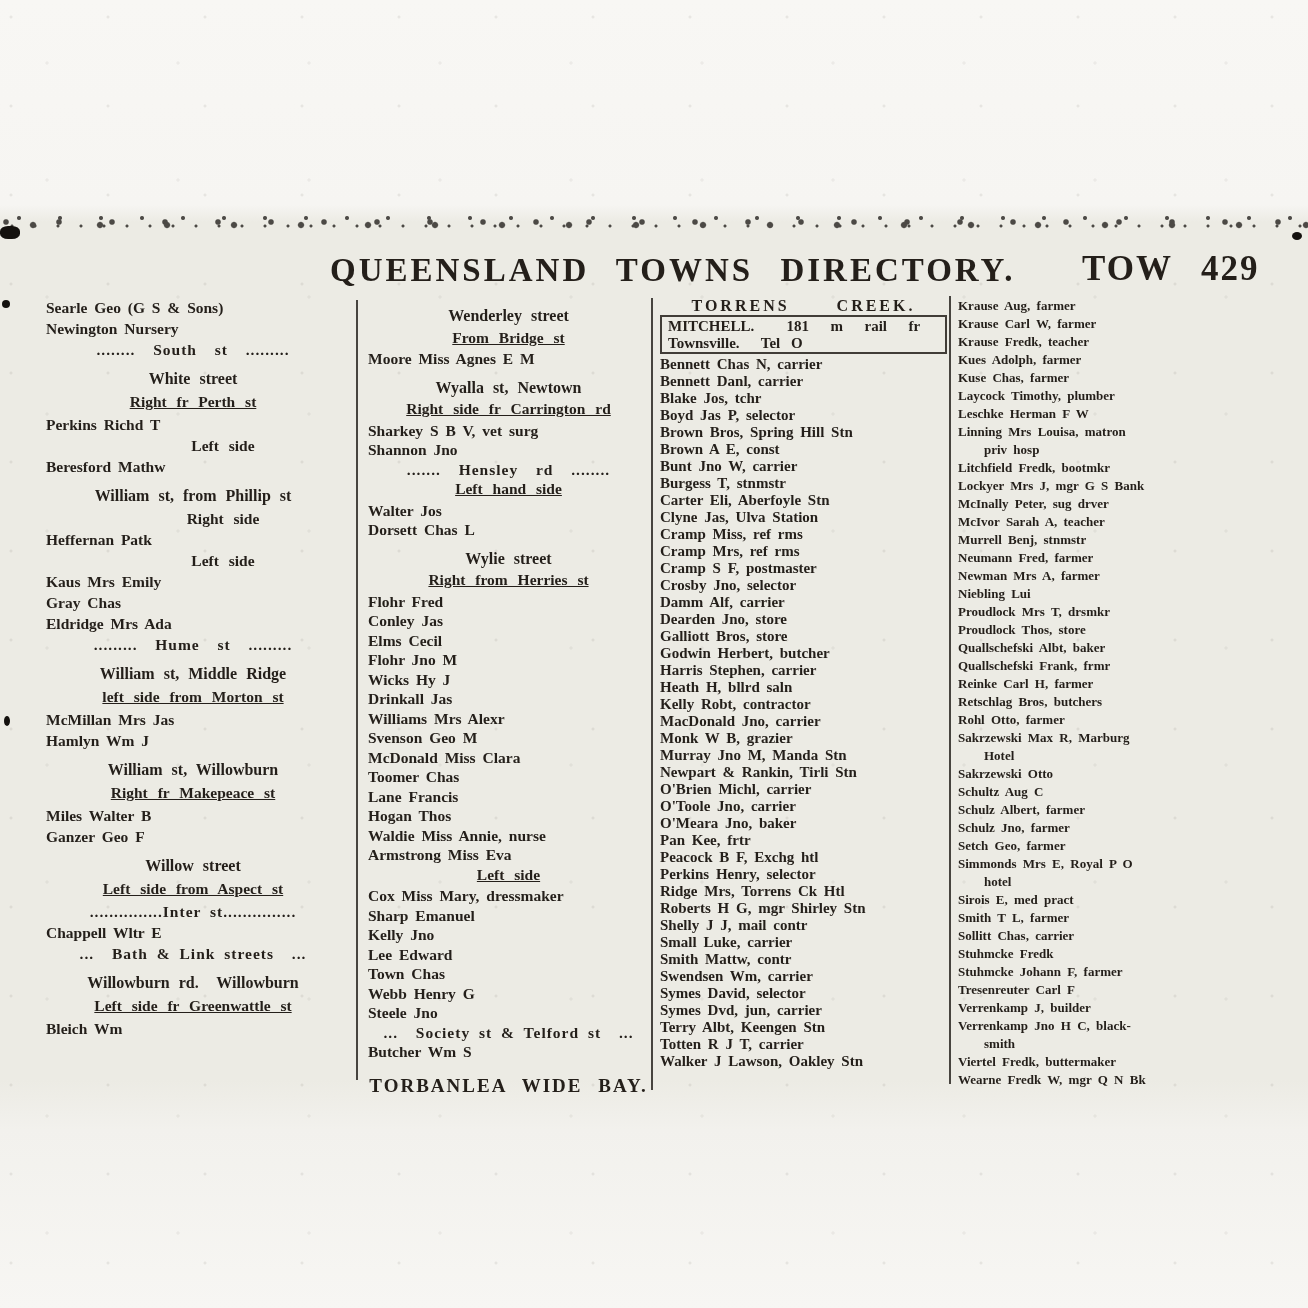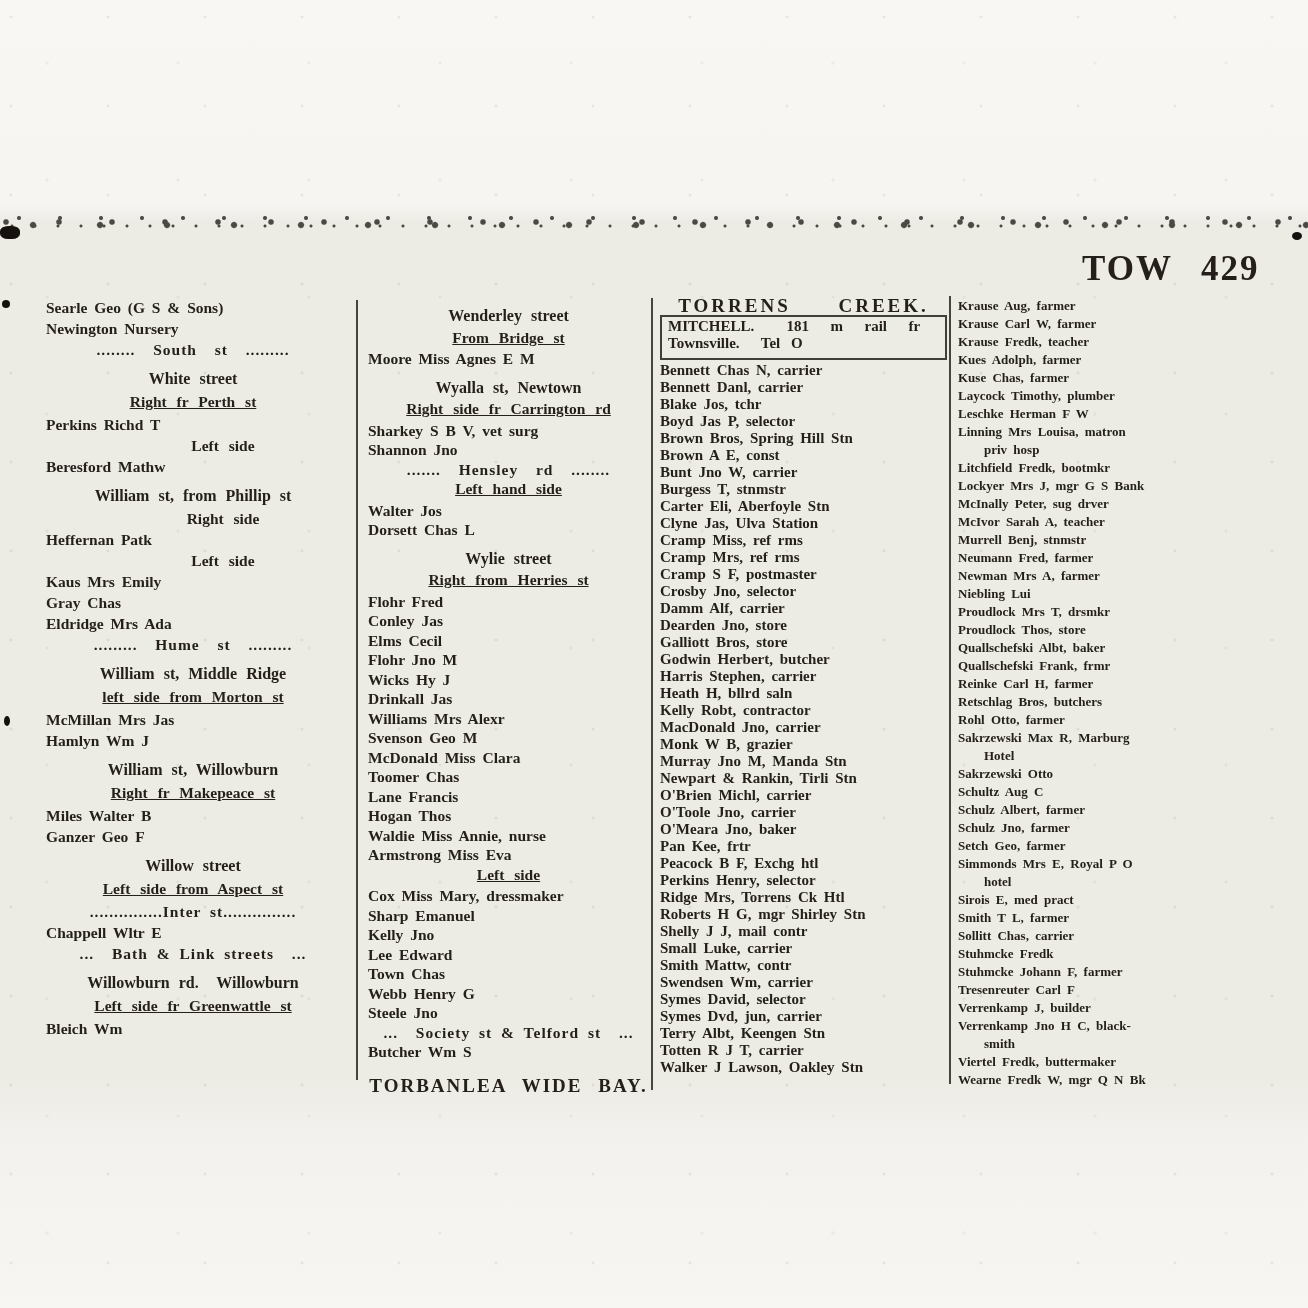--- a/index.html
+++ b/index.html
@@ -47,37 +47,38 @@
   .c4{left:958px;width:292px;font-size:13px;line-height:18px;}
   .ln{word-spacing:3px;}
   .ln.entry{padding-left:20px;text-indent:-20px;}
   .ln.entry2{padding-left:26px;}
   .ln.heading{text-align:center;font-size:16px;word-spacing:5px;}
   .c1 .ln.heading{margin-top:8px;margin-bottom:2px;}
   .c2 .ln.heading{margin-top:9px;margin-bottom:2px;}
   .ln.sub{text-align:center;word-spacing:6px;margin-bottom:2px;text-decoration:underline;}
   .ln.sub2{text-align:center;padding-left:60px;word-spacing:6px;}
   .ln.dots{text-align:center;word-spacing:4px;letter-spacing:1px;}
-  .ln.locality{text-align:center;font-size:19px;letter-spacing:3px;word-spacing:40px;white-space:nowrap;}
+  .ln.locality{text-align:center;font-size:16px;letter-spacing:3px;word-spacing:40px;white-space:nowrap;}
   .c2 .ln.locality{margin-top:14px;word-spacing:9px;letter-spacing:2px;font-size:19px;}
-  .infobox{border:2px solid rgba(35,30,25,.85);padding:1px 3px 6px 6px;margin:1px 0 2px 0;}
+  .infobox{border:2px solid rgba(35,30,25,.85);padding:1px 3px 0 6px;margin:1px 0 2px 0;}
   .info{word-spacing:7px;}
 </style>
 </head>
 <body>
 
 <div class="page">
   <div class="noise"></div>
   <div class="tear-band"></div>
 
   <div class="speck" style="left:0;top:226px;width:20px;height:13px;border-radius:40%;"></div>
   <div class="speck" style="left:2px;top:300px;width:8px;height:8px;"></div>
   <div class="speck" style="left:4px;top:716px;width:6px;height:10px;"></div>
   <div class="speck" style="left:1292px;top:232px;width:10px;height:8px;"></div>
 
+  <div class="hdr-title">QUEENSLAND  TOWNS  DIRECTORY.</div>
   <div class="hdr-ref">TOW  429</div>
 
   <div class="vrule vr1"></div>
   <div class="vrule vr2"></div>
   <div class="vrule vr3"></div>
 
   <div class="col c1"><div class="ln entry">Searle Geo (G S &amp; Sons)</div><div class="ln entry">Newington Nursery</div><div class="ln dots">........  South  st  .........</div><div class="ln heading">White street</div><div class="ln sub">Right fr Perth st</div><div class="ln entry">Perkins Richd T</div><div class="ln sub2">Left side</div><div class="ln entry">Beresford Mathw</div><div class="ln heading">William st, from Phillip st</div><div class="ln sub2">Right side</div><div class="ln entry">Heffernan Patk</div><div class="ln sub2">Left side</div><div class="ln entry">Kaus Mrs Emily</div><div class="ln entry">Gray Chas</div><div class="ln entry">Eldridge Mrs Ada</div><div class="ln dots">.........  Hume  st  .........</div><div class="ln heading">William st, Middle Ridge</div><div class="ln sub">left side from Morton st</div><div class="ln entry">McMillan Mrs Jas</div><div class="ln entry">Hamlyn Wm J</div><div class="ln heading">William st, Willowburn</div><div class="ln sub">Right fr Makepeace st</div><div class="ln entry">Miles Walter B</div><div class="ln entry">Ganzer Geo F</div><div class="ln heading">Willow street</div><div class="ln sub">Left side from Aspect st</div><div class="ln dots">...............Inter st...............</div><div class="ln entry">Chappell Wltr E</div><div class="ln dots">...  Bath &amp; Link streets  ...</div><div class="ln heading">Willowburn rd.  Willowburn</div><div class="ln sub">Left side fr Greenwattle st</div><div class="ln entry">Bleich Wm</div></div>
   <div class="col c2"><div class="ln heading">Wenderley street</div><div class="ln sub">From Bridge st</div><div class="ln entry">Moore Miss Agnes E M</div><div class="ln heading">Wyalla st, Newtown</div><div class="ln sub">Right side fr Carrington rd</div><div class="ln entry">Sharkey S B V, vet surg</div><div class="ln entry">Shannon Jno</div><div class="ln dots">.......  Hensley  rd  ........</div><div class="ln sub">Left hand side</div><div class="ln entry">Walter Jos</div><div class="ln entry">Dorsett Chas L</div><div class="ln heading">Wylie street</div><div class="ln sub">Right from Herries st</div><div class="ln entry">Flohr Fred</div><div class="ln entry">Conley Jas</div><div class="ln entry">Elms Cecil</div><div class="ln entry">Flohr Jno M</div><div class="ln entry">Wicks Hy J</div><div class="ln entry">Drinkall Jas</div><div class="ln entry">Williams Mrs Alexr</div><div class="ln entry">Svenson Geo M</div><div class="ln entry">McDonald Miss Clara</div><div class="ln entry">Toomer Chas</div><div class="ln entry">Lane Francis</div><div class="ln entry">Hogan Thos</div><div class="ln entry">Waldie Miss Annie, nurse</div><div class="ln entry">Armstrong Miss Eva</div><div class="ln sub">Left side</div><div class="ln entry">Cox Miss Mary, dressmaker</div><div class="ln entry">Sharp Emanuel</div><div class="ln entry">Kelly Jno</div><div class="ln entry">Lee Edward</div><div class="ln entry">Town Chas</div><div class="ln entry">Webb Henry G</div><div class="ln entry">Steele Jno</div><div class="ln dots">...  Society st &amp; Telford st  ...</div><div class="ln entry">Butcher Wm S</div><div class="ln locality">TORBANLEA  WIDE BAY.</div></div>
   <div class="col c3"><div class="ln locality">TORRENS CREEK.</div><div class="infobox"><div class="info">MITCHELL.   181  m  rail  fr</div><div class="info">Townsville.  Tel O</div></div><div class="ln entry">Bennett Chas N, carrier</div><div class="ln entry">Bennett Danl, carrier</div><div class="ln entry">Blake Jos, tchr</div><div class="ln entry">Boyd Jas P, selector</div><div class="ln entry">Brown Bros, Spring Hill Stn</div><div class="ln entry">Brown A E, const</div><div class="ln entry">Bunt Jno W, carrier</div><div class="ln entry">Burgess T, stnmstr</div><div class="ln entry">Carter Eli, Aberfoyle Stn</div><div class="ln entry">Clyne Jas, Ulva Station</div><div class="ln entry">Cramp Miss, ref rms</div><div class="ln entry">Cramp Mrs, ref rms</div><div class="ln entry">Cramp S F, postmaster</div><div class="ln entry">Crosby Jno, selector</div><div class="ln entry">Damm Alf, carrier</div><div class="ln entry">Dearden Jno, store</div><div class="ln entry">Galliott Bros, store</div><div class="ln entry">Godwin Herbert, butcher</div><div class="ln entry">Harris Stephen, carrier</div><div class="ln entry">Heath H, bllrd saln</div><div class="ln entry">Kelly Robt, contractor</div><div class="ln entry">MacDonald Jno, carrier</div><div class="ln entry">Monk W B, grazier</div><div class="ln entry">Murray Jno M, Manda Stn</div><div class="ln entry">Newpart &amp; Rankin, Tirli Stn</div><div class="ln entry">O'Brien Michl, carrier</div><div class="ln entry">O'Toole Jno, carrier</div><div class="ln entry">O'Meara Jno, baker</div><div class="ln entry">Pan Kee, frtr</div><div class="ln entry">Peacock B F, Exchg htl</div><div class="ln entry">Perkins Henry, selector</div><div class="ln entry">Ridge Mrs, Torrens Ck Htl</div><div class="ln entry">Roberts H G, mgr Shirley Stn</div><div class="ln entry">Shelly J J, mail contr</div><div class="ln entry">Small Luke, carrier</div><div class="ln entry">Smith Mattw, contr</div><div class="ln entry">Swendsen Wm, carrier</div><div class="ln entry">Symes David, selector</div><div class="ln entry">Symes Dvd, jun, carrier</div><div class="ln entry">Terry Albt, Keengen Stn</div><div class="ln entry">Totten R J T, carrier</div><div class="ln entry">Walker J Lawson, Oakley Stn</div></div>
   <div class="col c4"><div class="ln entry">Krause Aug, farmer</div><div class="ln entry">Krause Carl W, farmer</div><div class="ln entry">Krause Fredk, teacher</div><div class="ln entry">Kues Adolph, farmer</div><div class="ln entry">Kuse Chas, farmer</div><div class="ln entry">Laycock Timothy, plumber</div><div class="ln entry">Leschke Herman F W</div><div class="ln entry">Linning Mrs Louisa, matron</div><div class="ln entry2">priv hosp</div><div class="ln entry">Litchfield Fredk, bootmkr</div><div class="ln entry">Lockyer Mrs J, mgr G S Bank</div><div class="ln entry">McInally Peter, sug drver</div><div class="ln entry">McIvor Sarah A, teacher</div><div class="ln entry">Murrell Benj, stnmstr</div><div class="ln entry">Neumann Fred, farmer</div><div class="ln entry">Newman Mrs A, farmer</div><div class="ln entry">Niebling Lui</div><div class="ln entry">Proudlock Mrs T, drsmkr</div><div class="ln entry">Proudlock Thos, store</div><div class="ln entry">Quallschefski Albt, baker</div><div class="ln entry">Quallschefski Frank, frmr</div><div class="ln entry">Reinke Carl H, farmer</div><div class="ln entry">Retschlag Bros, butchers</div><div class="ln entry">Rohl Otto, farmer</div><div class="ln entry">Sakrzewski Max R, Marburg</div><div class="ln entry2">Hotel</div><div class="ln entry">Sakrzewski Otto</div><div class="ln entry">Schultz Aug C</div><div class="ln entry">Schulz Albert, farmer</div><div class="ln entry">Schulz Jno, farmer</div><div class="ln entry">Setch Geo, farmer</div><div class="ln entry">Simmonds Mrs E, Royal P O</div><div class="ln entry2">hotel</div><div class="ln entry">Sirois E, med pract</div><div class="ln entry">Smith T L, farmer</div><div class="ln entry">Sollitt Chas, carrier</div><div class="ln entry">Stuhmcke Fredk</div><div class="ln entry">Stuhmcke Johann F, farmer</div><div class="ln entry">Tresenreuter Carl F</div><div class="ln entry">Verrenkamp J, builder</div><div class="ln entry">Verrenkamp Jno H C, black-</div><div class="ln entry2">smith</div><div class="ln entry">Viertel Fredk, buttermaker</div><div class="ln entry">Wearne Fredk W, mgr Q N Bk</div></div>

